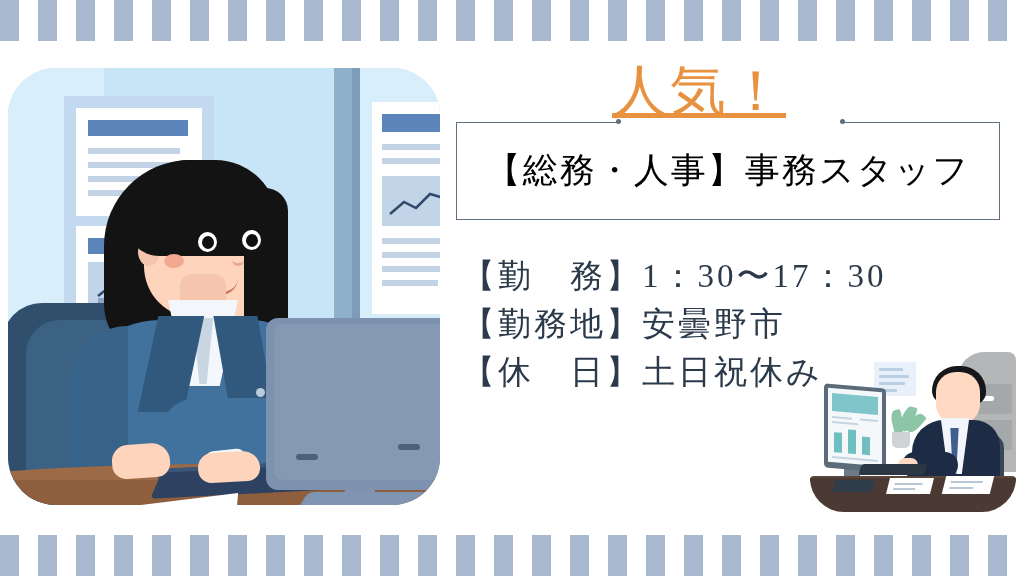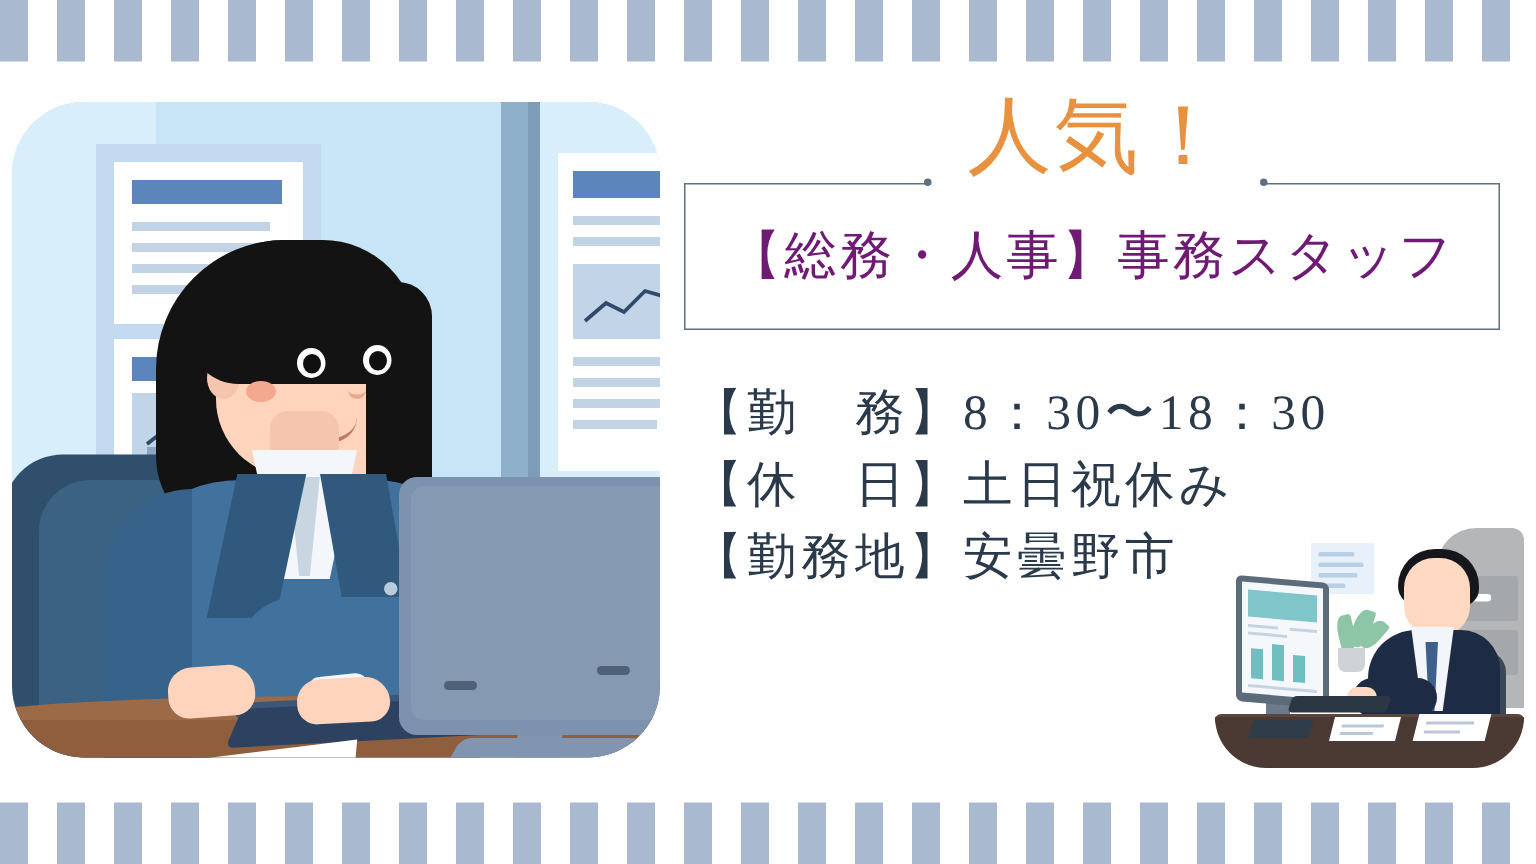--- a/index.html
+++ b/index.html
@@ -416,27 +416,27 @@
     background: #ffffff;
     transform: rotate(-7deg) skewX(-12deg);
   }
 
   
   .headline-orange {
     position: absolute;
     left: 612px;
     top: 62px;
     width: 240px;
-    text-align: center;
     font-size: 56px;
     line-height: 58px;
     color: #e8923f;
     letter-spacing: 2px;
     font-weight: 400;
     white-space: nowrap;
+    text-decoration: underline;
   }
   .title-box {
     position: absolute;
     left: 456px;
     top: 122px;
     width: 544px;
     height: 98px;
     border: 1.6px solid #5d6f80;
     box-sizing: border-box;
   }
@@ -459,21 +459,21 @@
   .box-dot.left { left: 616px; }
   .box-dot.right { left: 840px; }
   .title-text {
     position: absolute;
     left: 456px;
     top: 150px;
     width: 544px;
     text-align: center;
     font-size: 35px;
     line-height: 42px;
-    color: #701a75;
+    color: #000000;
     letter-spacing: 2px;
     white-space: nowrap;
   }
 
   .detail-list {
     position: absolute;
     left: 462px;
     top: 252px;
     color: #2b3a4a;
     font-size: 33px;
@@ -788,23 +788,23 @@
 
   <div class="title-box"></div>
   <div class="title-box-mask"></div>
   <div class="box-dot left"></div>
   <div class="box-dot right"></div>
 
   <div class="headline-orange">人気！</div>
   <div class="title-text">【総務・人事】事務スタッフ</div>
 
   <div class="detail-list">
-    <span class="detail-row"><span>【勤　務】</span><span>8：30〜18：30</span></span>
+    <span class="detail-row"><span>【勤　務】</span><span>1：30〜17：30</span></span>
+    <span class="detail-row"><span>【勤務地】</span><span>安曇野市</span></span>
     <span class="detail-row"><span>【休　日】</span><span>土日祝休み</span></span>
-    <span class="detail-row"><span>【勤務地】</span><span>安曇野市</span></span>
   </div>
 
 
   <div class="mini">
     <div class="mini-cabinet"></div>
     <div class="mini-cab-drawer" style="left:156px;top:42px;width:50px;height:30px;"></div>
     <div class="mini-cab-drawer" style="left:156px;top:78px;width:50px;height:30px;"></div>
     <div class="mini-cab-handle" style="left:172px;top:54px;"></div>
     <div class="mini-cab-handle" style="left:172px;top:90px;"></div>
 

